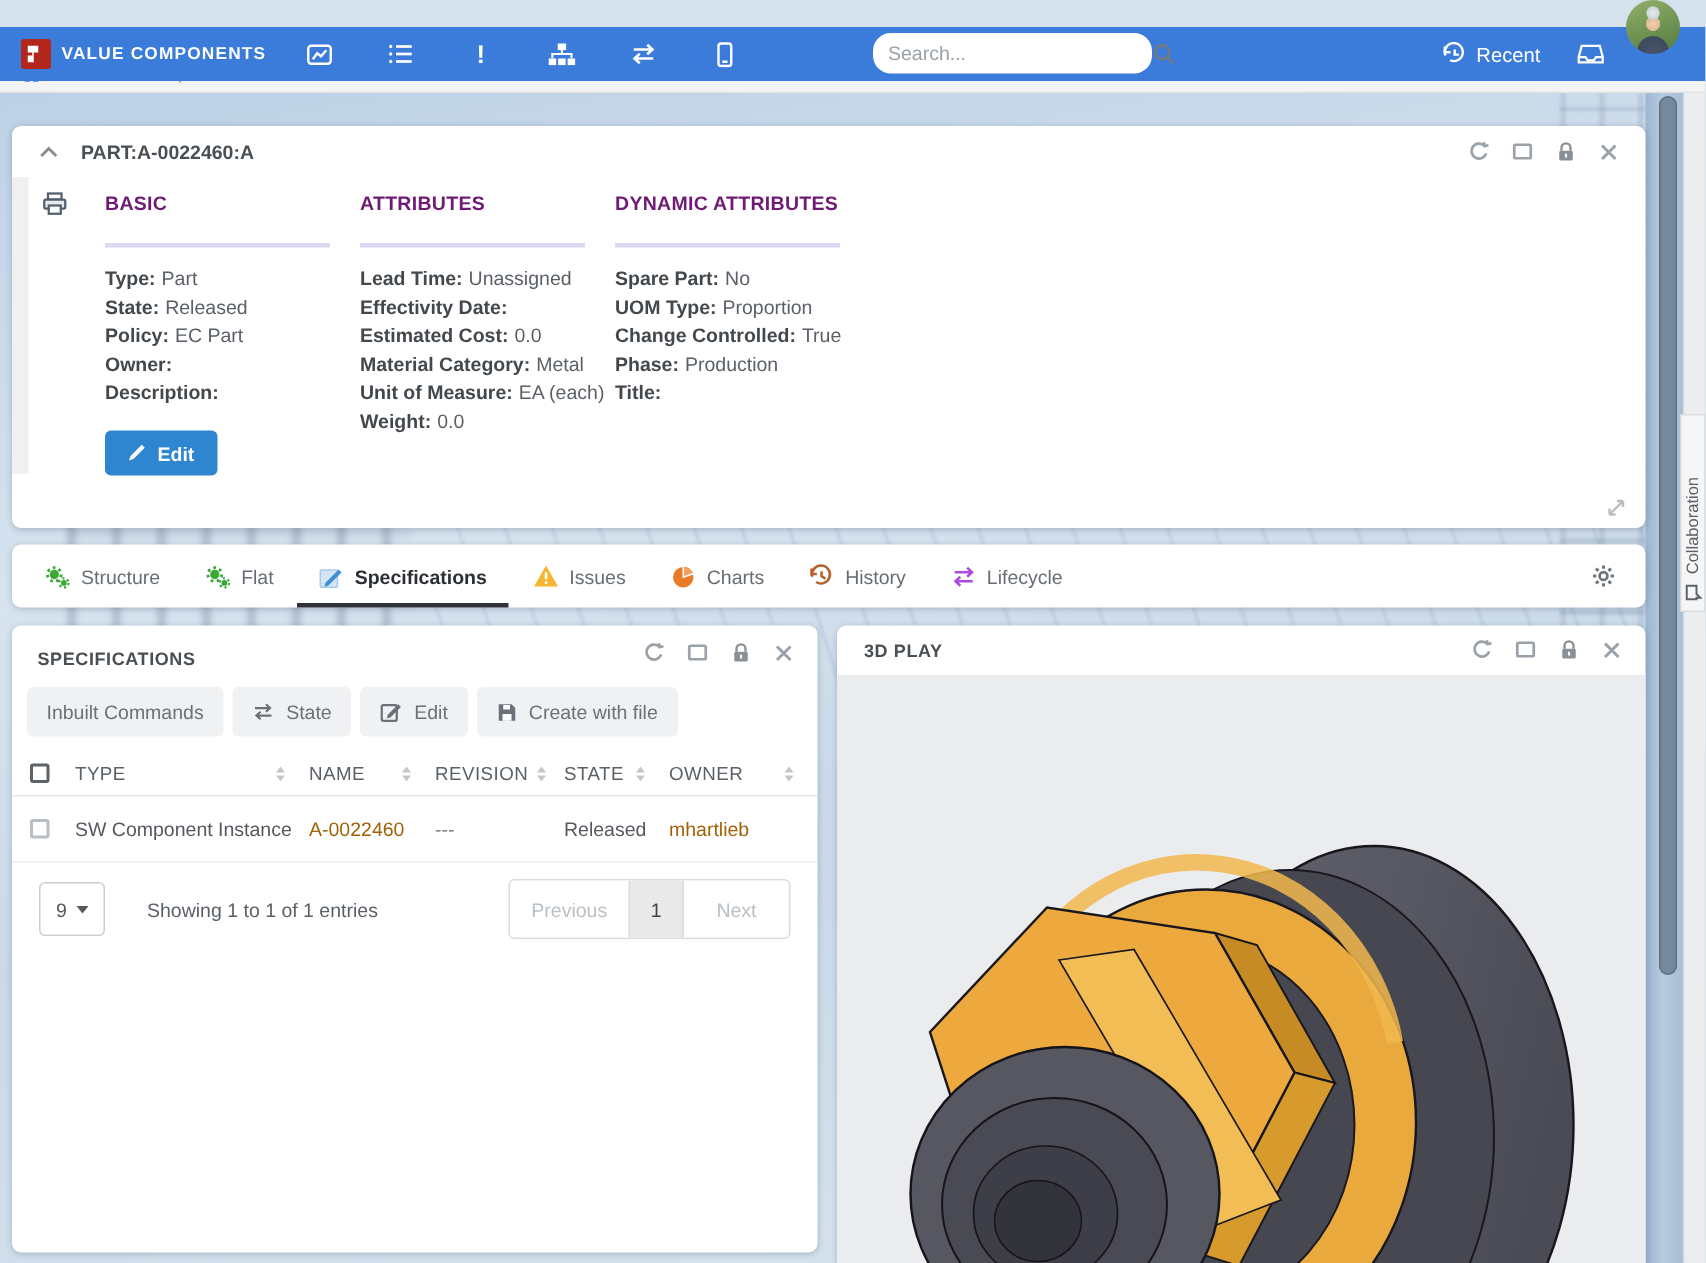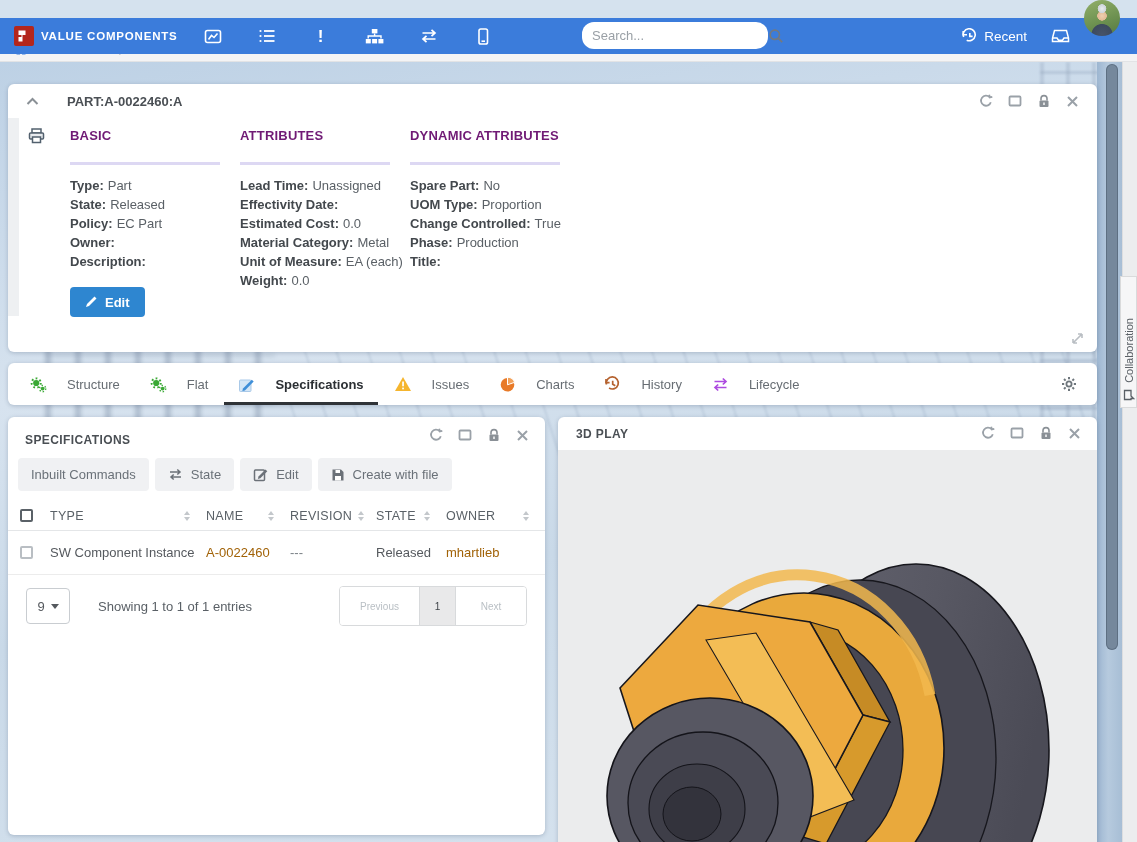--- a/index.html
+++ b/index.html
@@ -64,39 +64,39 @@
 
   
   .panel { position:absolute; background:#fff; border-radius:6px; box-shadow:0 1px 4px rgba(40,60,90,.25); z-index:10; }
   .wctrl { position:absolute; display:flex; align-items:center; gap:15px; }
   .wctrl span { display:flex; cursor:pointer; }
 
   
   .part-panel { left:8px; top:84px; width:1089px; height:268px; }
   .part-head { position:relative; height:34px; display:flex; align-items:center; }
   .chev { margin-left:18px; display:flex; cursor:pointer; }
-  .part-title { margin-left:28px; font-size:13px; font-weight:700; color:#4a4f54; }
+  .part-title { margin-left:15px; font-size:13px; font-weight:700; color:#4a4f54; }
   .part-gutter { position:absolute; left:0; top:34px; width:11px; height:198px; background:#eef0f2; }
   .print-btn { position:absolute; left:20px; top:44px; cursor:pointer; display:flex; }
   .part-grid { position:absolute; left:62px; top:44px; display:grid; grid-template-columns:170px 170px 170px 1fr; }
   .sec-head { font-size:13px; font-weight:700; color:#701a75; letter-spacing:.2px; width:150px;
               padding-bottom:19px; border-bottom:3px solid #ddd8f3; }
   .fields { margin-top:11px; font-size:13px; line-height:19px; }
   .fl { font-weight:700; color:#43484d; margin-right:4px; }
   .fv { color:#5a6066; }
   .speclink { color:#4a90d9; width:152px; overflow-wrap:anywhere; cursor:pointer; display:block; }
   .edit-btn { position:absolute; left:62px; top:203px; height:30px; padding:0 15px; background:#2e86d0; border:none;
               border-radius:4px; color:#fff; font-size:13px; font-weight:700; display:flex; align-items:center; gap:8px;
               cursor:pointer; font-family:"Liberation Sans", sans-serif; }
   .resize-handle { position:absolute; right:12px; bottom:6px; cursor:nwse-resize; display:flex; }
 
   
   .tabsbar { position:absolute; left:8px; top:363px; width:1089px; height:42px; background:#fff; border-radius:6px;
              box-shadow:0 1px 4px rgba(40,60,90,.25); display:flex; align-items:center; padding-left:22px; gap:30px; z-index:10; }
-  .tab { position:relative; height:100%; display:flex; align-items:center; gap:20px; cursor:pointer;
+  .tab { position:relative; height:100%; display:flex; align-items:center; gap:7px; cursor:pointer;
          font-size:13px; color:#676d73; white-space:nowrap; }
   .tab.active { color:#2b2f33; font-weight:700; }
   .tab.active::after { content:""; position:absolute; left:-14px; right:-14px; bottom:0; height:3px; background:#2f3337; }
   .tabs-gear { position:absolute; right:20px; display:flex; cursor:pointer; }
 
   
   .specs-panel { left:8px; top:417px; width:537px; height:418px; }
   .panel-title { font-size:12px; font-weight:700; color:#4a4f54; letter-spacing:.4px; }
   .specs-head { position:relative; padding:13px 16px 6px 17px; }
   .specs-toolbar { display:flex; gap:6px; padding:4px 0 10px 10px; }
@@ -115,21 +115,21 @@
   .cb.light { border-color:#b9bec3; }
   .cell-link { color:#a16207; cursor:pointer; }
   .dots { color:#7a8086; }
   .pager { position:relative; margin-top:13px; padding:0 18px; display:flex; align-items:center; }
   .pagesize { width:44px; height:36px; border:1px solid #c9cdd1; border-radius:4px; background:#fff;
               display:flex; align-items:center; justify-content:center; gap:6px; font-size:13px; color:#55595e; cursor:pointer; }
   .caret-dn { width:0; height:0; border-left:4px solid transparent; border-right:4px solid transparent;
               border-top:5px solid #55595e; }
   .pager-sum { margin-left:28px; font-size:13px; color:#5a6066; }
   .pager-group { position:absolute; right:18px; top:-2px; display:flex; border:1px solid #d8dadc; border-radius:4px; overflow:hidden; }
-  .pbtn { height:38px; display:flex; align-items:center; justify-content:center; font-size:10px; cursor:pointer; background:#fff; }
+  .pbtn { height:38px; display:flex; align-items:center; justify-content:center; font-size:13px; cursor:pointer; background:#fff; }
   .pbtn.prev { width:80px; color:#b9bfc4; border-right:1px solid #d8dadc; }
   .pbtn.cur  { width:36px; color:#3f4449; background:#e9e9ea; border-right:1px solid #d8dadc; }
   .pbtn.next { width:70px; color:#b9bfc4; }
 
   
   .viewer-panel { left:558px; top:417px; width:539px; height:433px; border-radius:6px 6px 0 0; }
   .viewer-head { position:relative; height:33px; display:flex; align-items:center; padding-left:18px; }
   .viewport { position:absolute; left:0; top:33px; width:539px; height:400px; background:#ebeced;
               border-radius:0 0 0 0; overflow:hidden; cursor:grab; }
 </style>

